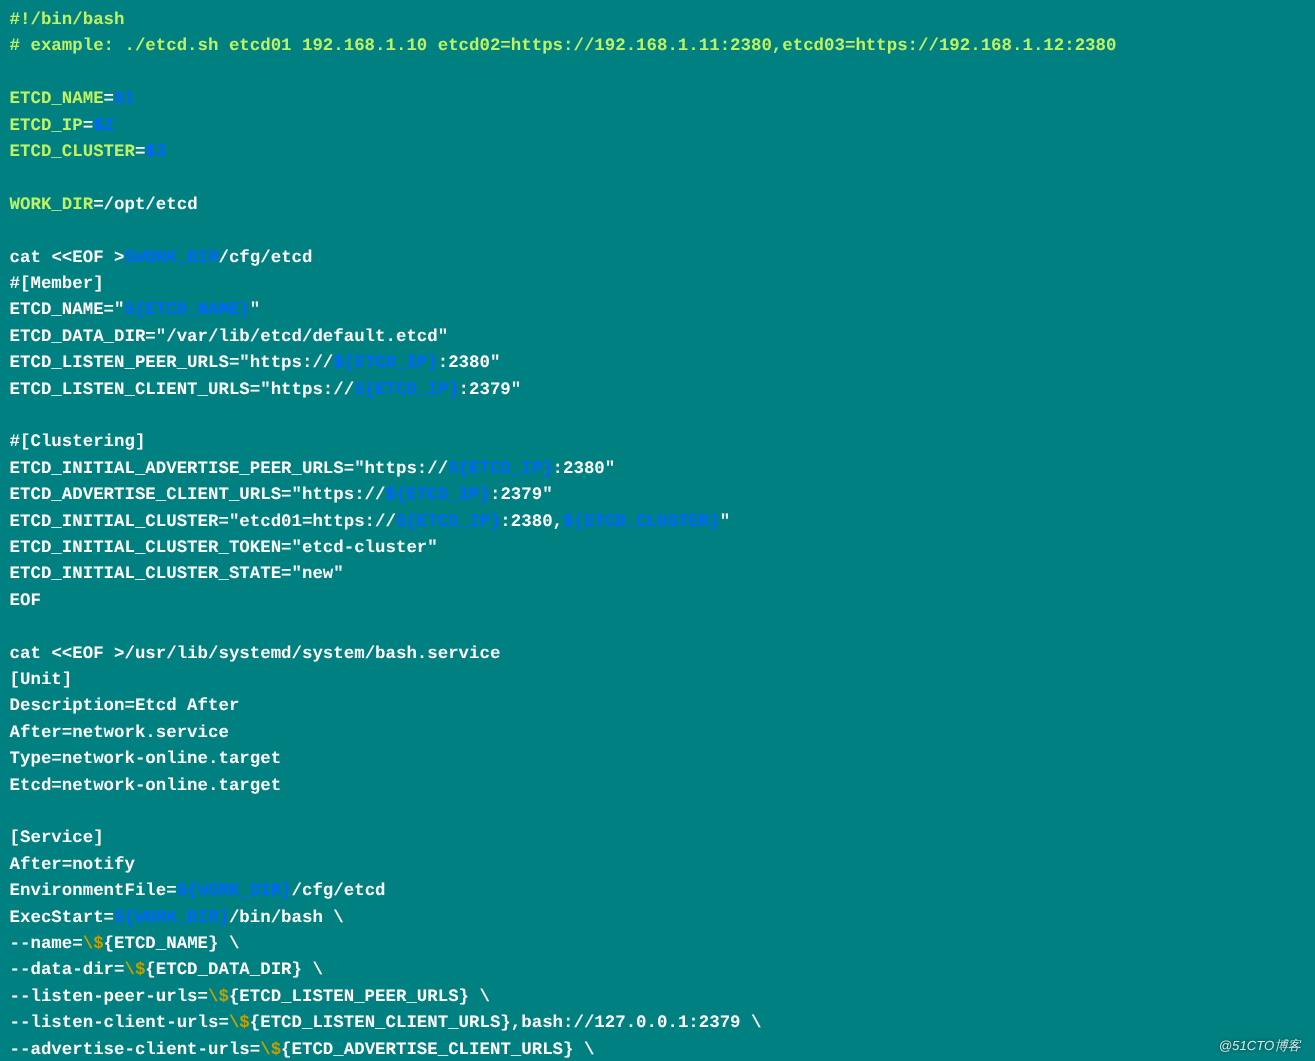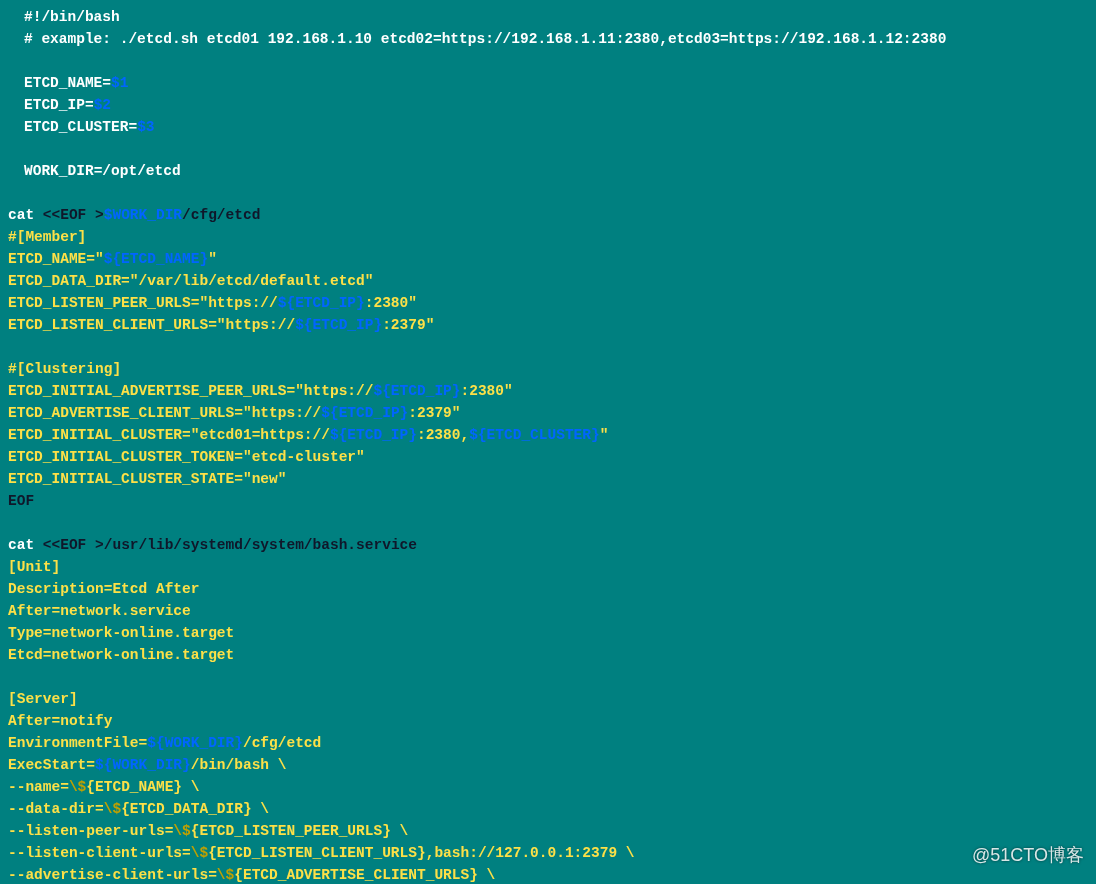--- a/index.html
+++ b/index.html
@@ -16,35 +16,36 @@
     position: relative;
     box-sizing: border-box;
   }
   pre {
     margin: 0;
     padding: 6px 8px;
     white-space: pre;
     font-family: inherit;
   }
   .c-white   { color: #ffffff; }
-  .c-cyan    { color: #ffffff; margin-left: 16px; }
+  .c-cyan    { color: #bef264; }
   .c-blue    { color: #0065ff; }
-  .c-yellow  { color: #0f172a; }
-  .c-magenta { color: #fde047; }
+  .c-yellow  { color: #ffffff; }
+  .c-magenta { color: #ffffff; }
   .c-orange  { color: #c0a000; }
 
   .watermark {
     position: absolute;
     right: 12px;
-    bottom: 18px;
+    bottom: 1px;
     color: rgba(255,255,255,0.85);
     font-family: sans-serif;
-    font-size: 18px;
+    font-size: 11px;
     font-weight: normal;
     text-shadow: 0 0 3px rgba(0,0,0,0.6);
+    font-style: italic;
   }
 </style>
 </head>
 <body>
 
 <pre><span class="c-cyan">#!/bin/bash</span>
 <span class="c-cyan"># example: ./etcd.sh etcd01 192.168.1.10 etcd02=https://192.168.1.11:2380,etcd03=https://192.168.1.12:2380</span>
 <span></span>
 <span class="c-cyan">ETCD_NAME</span><span class="c-white">=</span><span class="c-blue">$1</span>
 <span class="c-cyan">ETCD_IP</span><span class="c-white">=</span><span class="c-blue">$2</span>
@@ -67,21 +68,21 @@
 <span class="c-magenta">ETCD_INITIAL_CLUSTER_STATE="new"</span>
 <span class="c-yellow">EOF</span>
 <span></span>
 <span class="c-white">cat </span><span class="c-yellow">&lt;&lt;EOF &gt;</span><span class="c-yellow">/usr/lib/systemd/system/bash.service</span>
 <span class="c-magenta">[Unit]</span>
 <span class="c-magenta">Description=Etcd After</span>
 <span class="c-magenta">After=network.service</span>
 <span class="c-magenta">Type=network-online.target</span>
 <span class="c-magenta">Etcd=network-online.target</span>
 <span></span>
-<span class="c-magenta">[Server]</span>
+<span class="c-magenta">[Service]</span>
 <span class="c-magenta">After=notify</span>
 <span class="c-magenta">EnvironmentFile=</span><span class="c-blue">${WORK_DIR}</span><span class="c-magenta">/cfg/etcd</span>
 <span class="c-magenta">ExecStart=</span><span class="c-blue">${WORK_DIR}</span><span class="c-magenta">/bin/bash \</span>
 <span class="c-magenta">--name=</span><span class="c-orange">\$</span><span class="c-magenta">{ETCD_NAME} \</span>
 <span class="c-magenta">--data-dir=</span><span class="c-orange">\$</span><span class="c-magenta">{ETCD_DATA_DIR} \</span>
 <span class="c-magenta">--listen-peer-urls=</span><span class="c-orange">\$</span><span class="c-magenta">{ETCD_LISTEN_PEER_URLS} \</span>
 <span class="c-magenta">--listen-client-urls=</span><span class="c-orange">\$</span><span class="c-magenta">{ETCD_LISTEN_CLIENT_URLS},bash://127.0.0.1:2379 \</span>
 <span class="c-magenta">--advertise-client-urls=</span><span class="c-orange">\$</span><span class="c-magenta">{ETCD_ADVERTISE_CLIENT_URLS} \</span>
 </pre>
 

